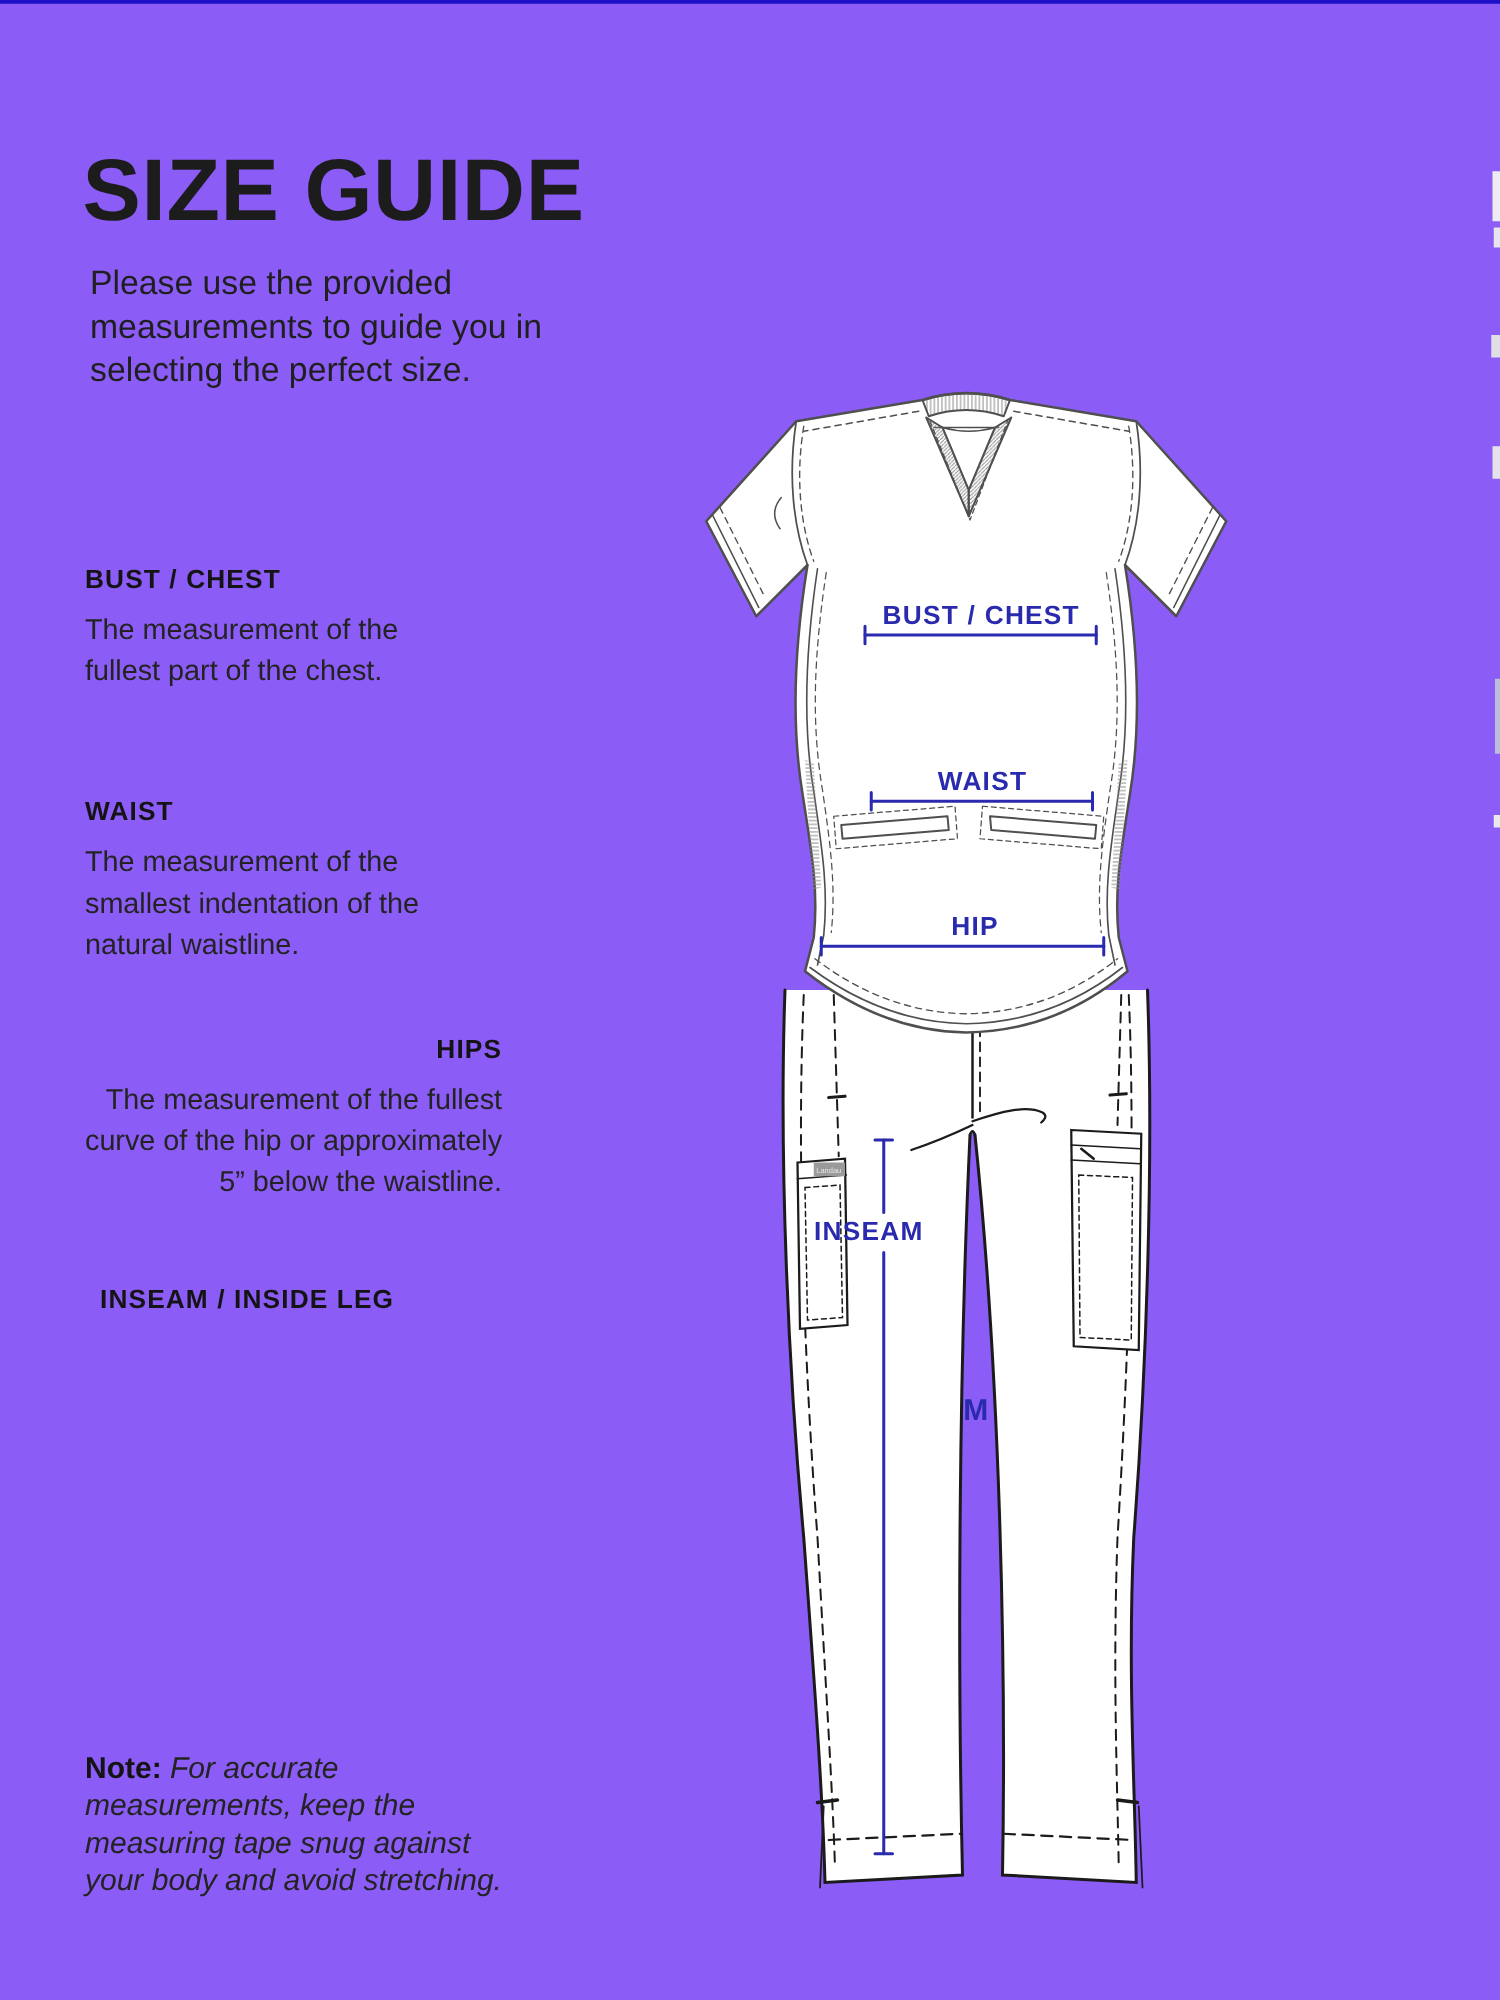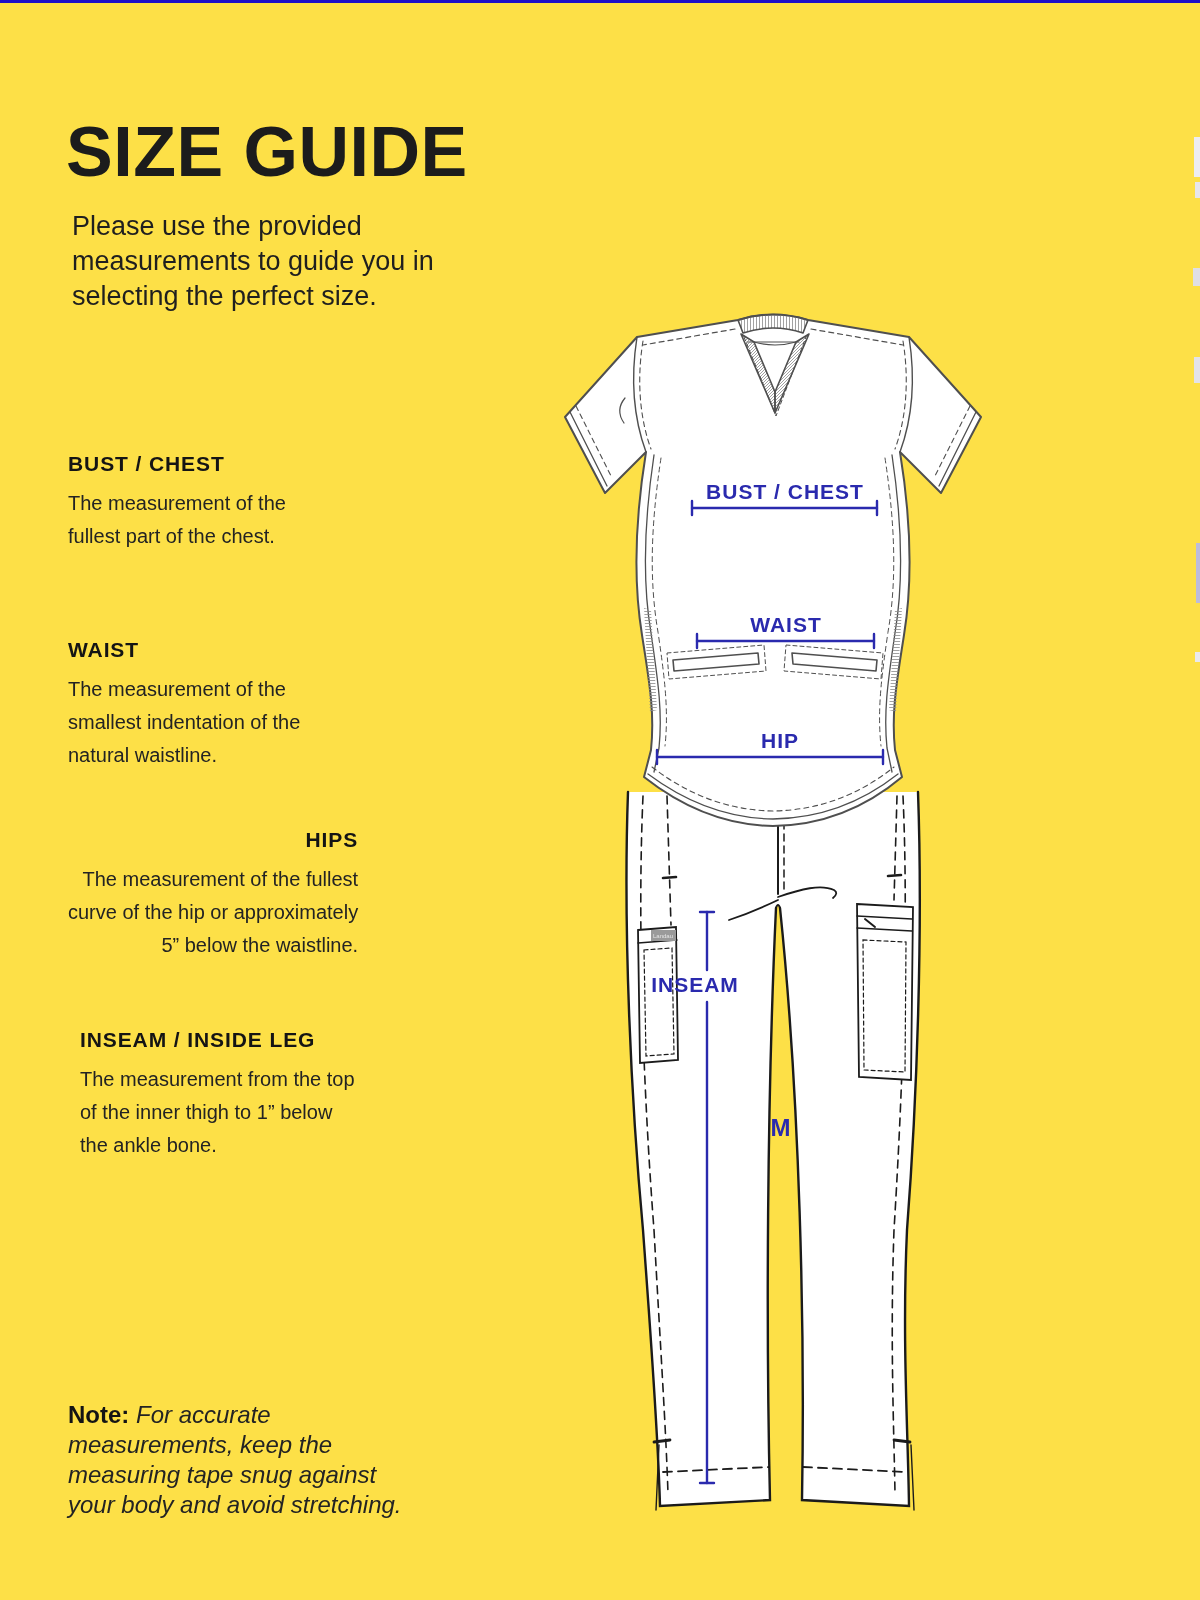--- a/index.html
+++ b/index.html
@@ -1,25 +1,25 @@
 <!DOCTYPE html>
 <html><head>
 <meta charset="utf-8">
 <style>
   html,body{margin:0;padding:0;width:1200px;height:1600px;background:#ffffff;overflow:hidden;
     font-family:"Liberation Sans","DejaVu Sans",sans-serif;}
-  .page{position:relative;width:1200px;height:1600px;background:#fde047;}
+  .page{position:relative;width:1200px;height:1600px;background:#8b5cf6;}
   .top-border{position:absolute;left:0;top:0;width:1200px;height:3px;background:#1e10c8;}
   .title{position:absolute;left:66px;top:70px;font-size:70px;font-weight:800;color:#1c1c1c;
     letter-spacing:.5px;line-height:1;}
   .intro{position:absolute;left:72px;top:182px;font-size:27px;line-height:35px;color:#1f1f1f;
     white-space:pre-line;}
   .section{position:absolute;left:68px;}
   .section h3{margin:0 0 11px 0;font-size:21px;font-weight:700;letter-spacing:.9px;color:#141414;}
-  .section p{margin:0;font-size:20px;line-height:33px;color:#232323;white-space:pre-line;}
+  .section p{margin:0;font-size:23px;line-height:33px;color:#232323;white-space:pre-line;}
   .sec-bust{top:452px;}
   .sec-waist{top:638px;}
   .sec-hips{top:828px;text-align:right;}
   .sec-inseam{top:1028px;margin-left:12px;}
   .note{position:absolute;left:68px;top:1376px;font-size:24px;line-height:30px;color:#232323;}
   .note .note-label{font-weight:700;color:#141414;}
   .note .note-body{white-space:pre-line;font-style:italic;}
   .diagram{position:absolute;left:545px;top:280px;width:450px;height:1240px;}
   .edge-mark{position:absolute;}
 </style>
@@ -51,23 +51,20 @@
 
   <div class="section sec-hips">
     <h3>HIPS</h3>
     <p>The measurement of the fullest
 curve of the hip or approximately
 5” below the waistline.</p>
   </div>
 
   <div class="section sec-inseam">
     <h3>INSEAM / INSIDE LEG</h3>
-    <p>The measurement from the top
-of the inner thigh to 1” below
-the ankle bone.</p>
   </div>
 
   <p class="note"><span class="note-label">Note:</span>&nbsp;<span class="note-body">For accurate
 measurements, keep the
 measuring tape snug against
 your body and avoid stretching.</span></p>
 
   <svg class="diagram" viewBox="0 0 450 1240" width="450" height="1240" xmlns="http://www.w3.org/2000/svg">
     <defs>
       <pattern id="ribV" patternUnits="userSpaceOnUse" width="3" height="3">

